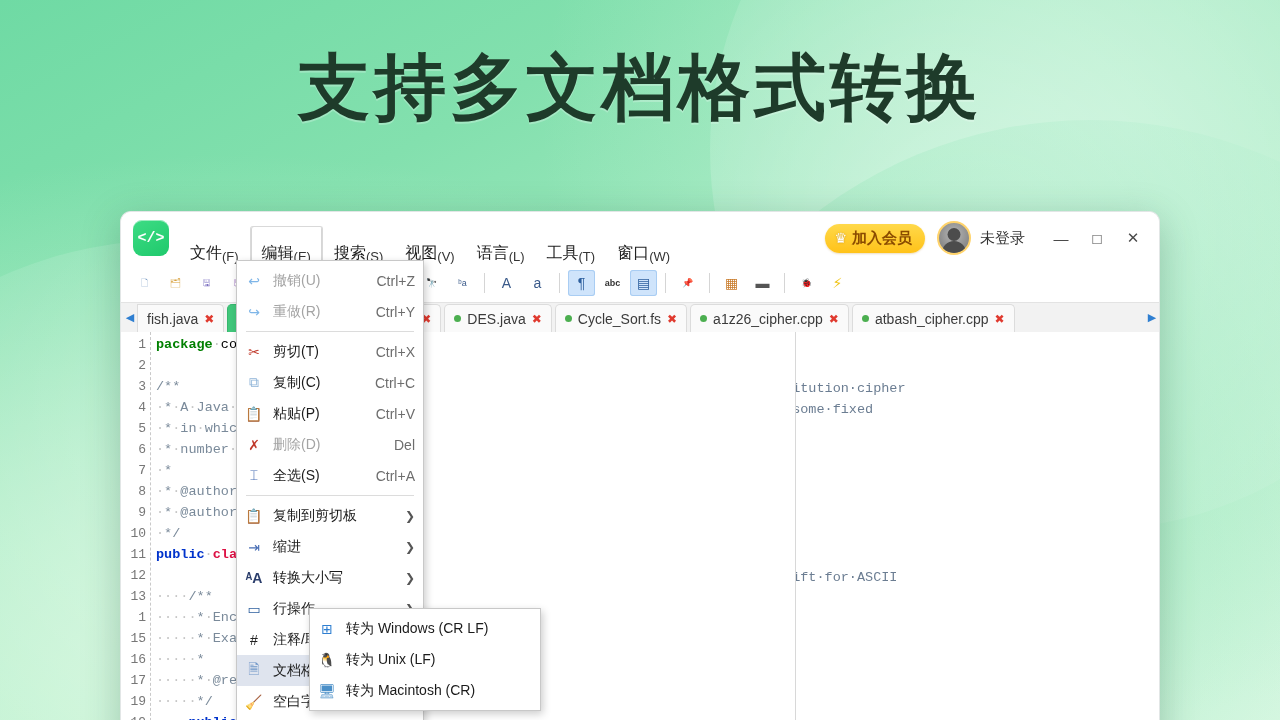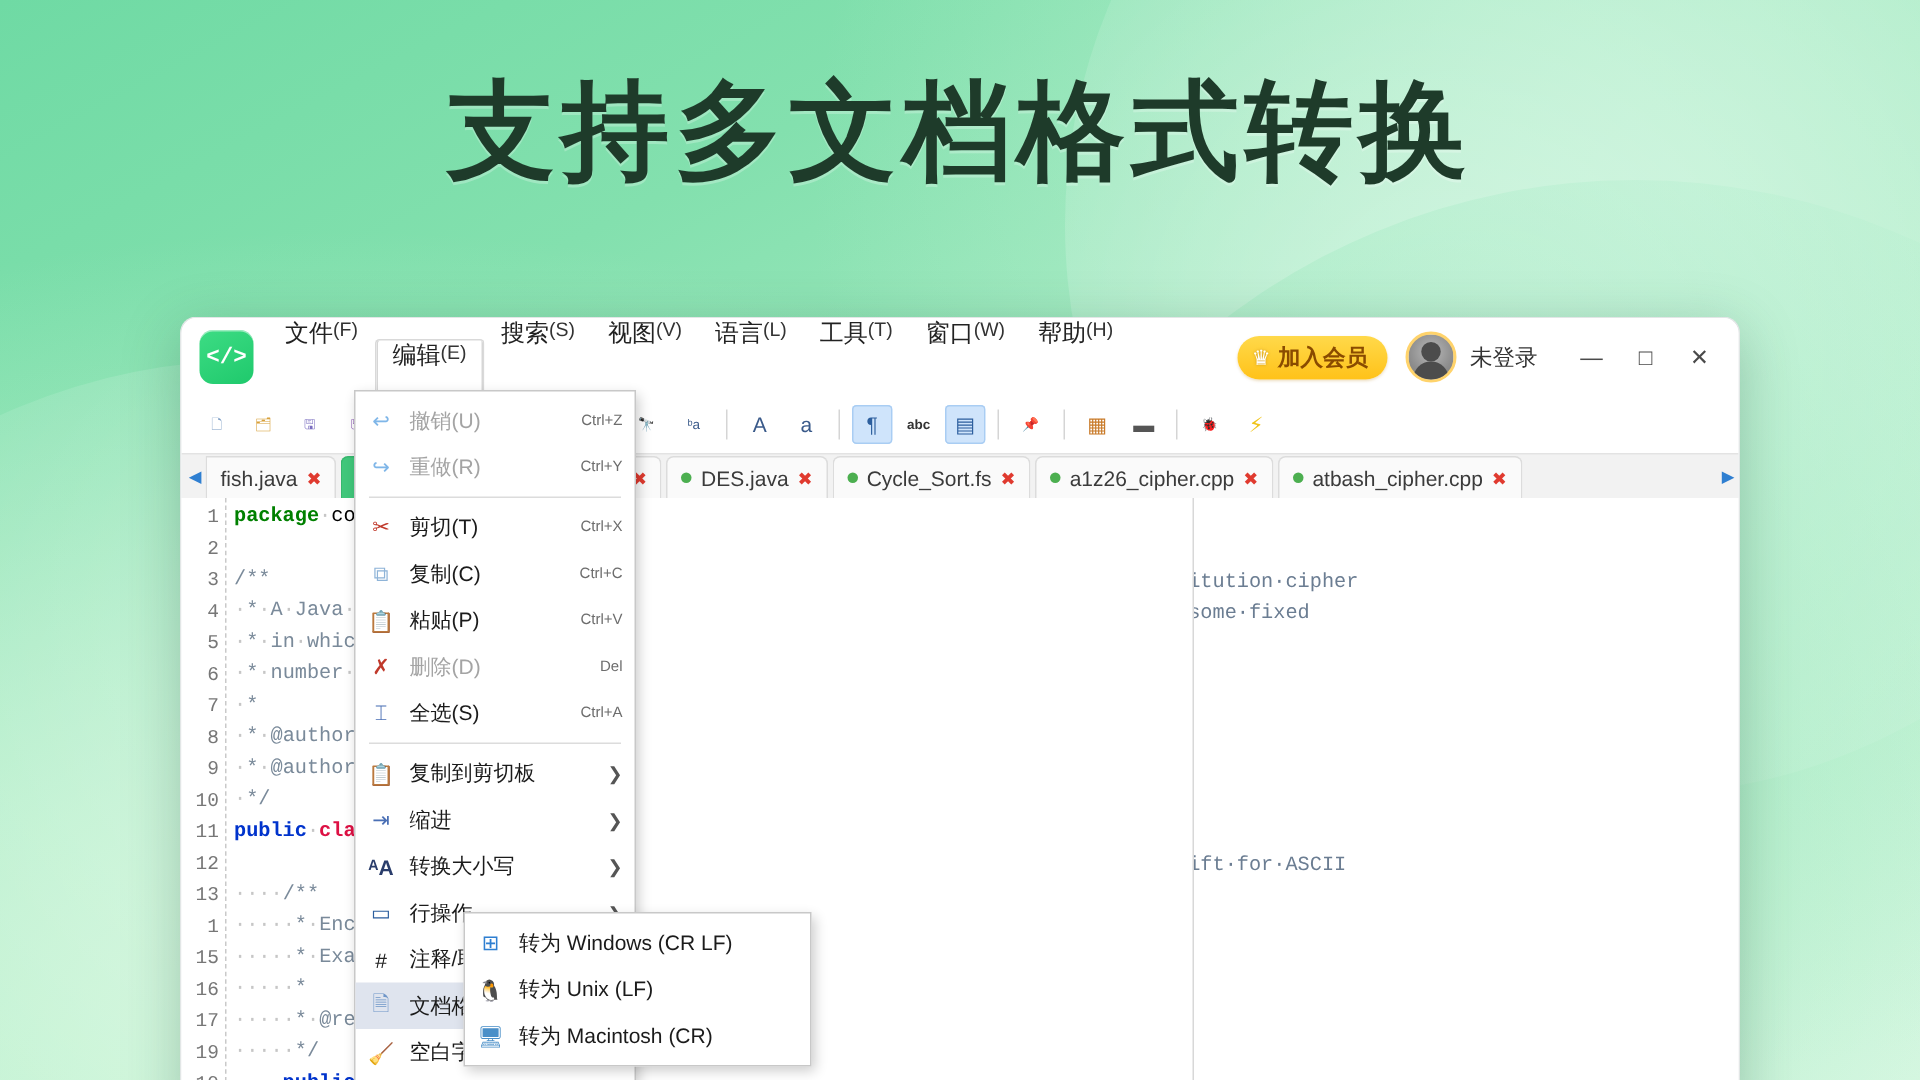--- a/index.html
+++ b/index.html
@@ -65,21 +65,21 @@
     background: linear-gradient(150deg,#3ddc84 0%, #1fc96c 100%);
     display: flex; align-items: center; justify-content: center;
     color: #fff; font-size: 15px; font-weight: 700;
     font-family: "Liberation Mono", monospace;
     box-shadow: inset 0 1px 0 rgba(255,255,255,0.5);
     margin-right: 10px;
   }
   .menu-items { display: flex; align-items: center; height: 100%; }
   .menu-item {
     padding: 0 11px; height: 100%;
-    display: flex; align-items: flex-start;
+    display: flex; align-items: flex-end;
     font-size: 16px; color: #222; white-space: nowrap;
     cursor: default;
   }
   .menu-item .mn { font-size: 13px; color: #333; }
   .menu-item.open {
     background: #ffffff;
     box-shadow: -1px -1px 0 #d6d6d6 inset, 1px 0 0 #d6d6d6 inset, 0 1px 0 #fff;
     border: 1px solid #d9d9d9; border-bottom: none;
     height: 38px; margin-top: 14px; border-radius: 3px 3px 0 0;
     position: relative; z-index: 60;
@@ -190,21 +190,21 @@
     padding: 0 8px 0 6px; font-size: 14px; color: #1b1b1b;
     position: relative;
   }
   .mrow.dis { color: #a4a4a4; }
   .mrow.sel { background: #dfe4ee; }
   .mrow .mi {
     width: 22px; height: 20px; flex: 0 0 auto; margin-right: 8px;
     display: flex; align-items: center; justify-content: center; font-size: 14px;
   }
   .mrow .mlabel { flex: 1; white-space: nowrap; }
-  .mrow .macc { color: #6d6d6d; font-size: 10px; margin-left: 10px; }
+  .mrow .macc { color: #6d6d6d; font-size: 14px; margin-left: 10px; }
   .mrow .marrow { color: #555; font-size: 12px; margin-left: 10px; }
   .msep { height: 1px; background: #dcdcdc; margin: 4px 9px; }
 
   
   .submenu {
     position: absolute; left: 188px; top: 396px;
     width: 232px; background: #fff;
     border: 1px solid #c8c8c8; box-shadow: 2px 3px 8px rgba(0,0,0,0.2);
     z-index: 90; padding: 4px 0;
   }
@@ -246,24 +246,20 @@
           <span>语言</span>
           <span class="mn">(L)</span>
         </div>
         <div class="menu-item">
           <span>工具</span>
           <span class="mn">(T)</span>
         </div>
         <div class="menu-item">
           <span>窗口</span>
           <span class="mn">(W)</span>
-        </div>
-        <div class="menu-item">
-          <span>帮助</span>
-          <span class="mn">(H)</span>
         </div>
       </div>
 
     <div class="mb-right">
       <div class="vip-btn">
         <span class="crown">♛</span>
         <span>加入会员</span>
       </div>
       <div class="avatar"></div>
       <div class="login-text">未登录</div>

